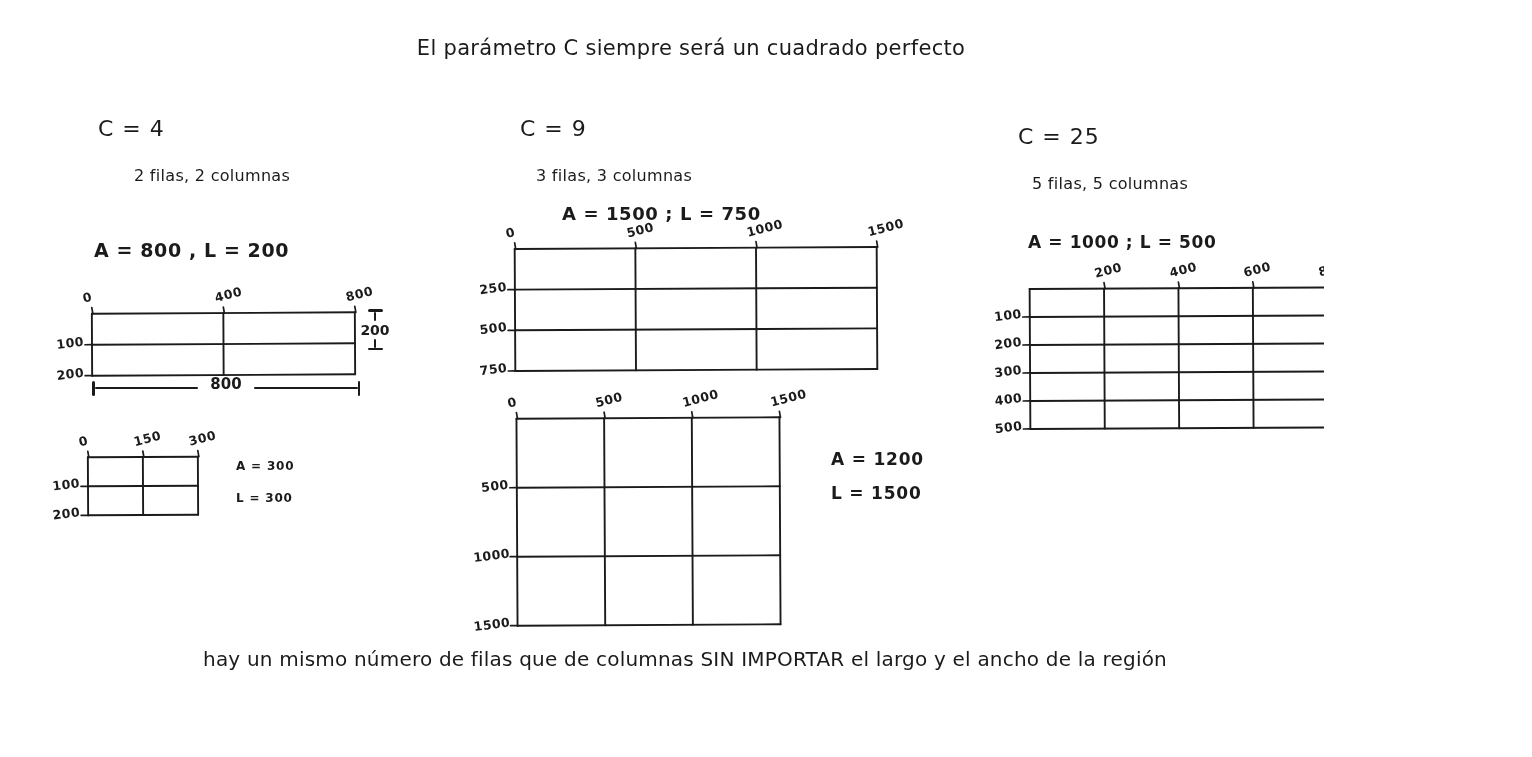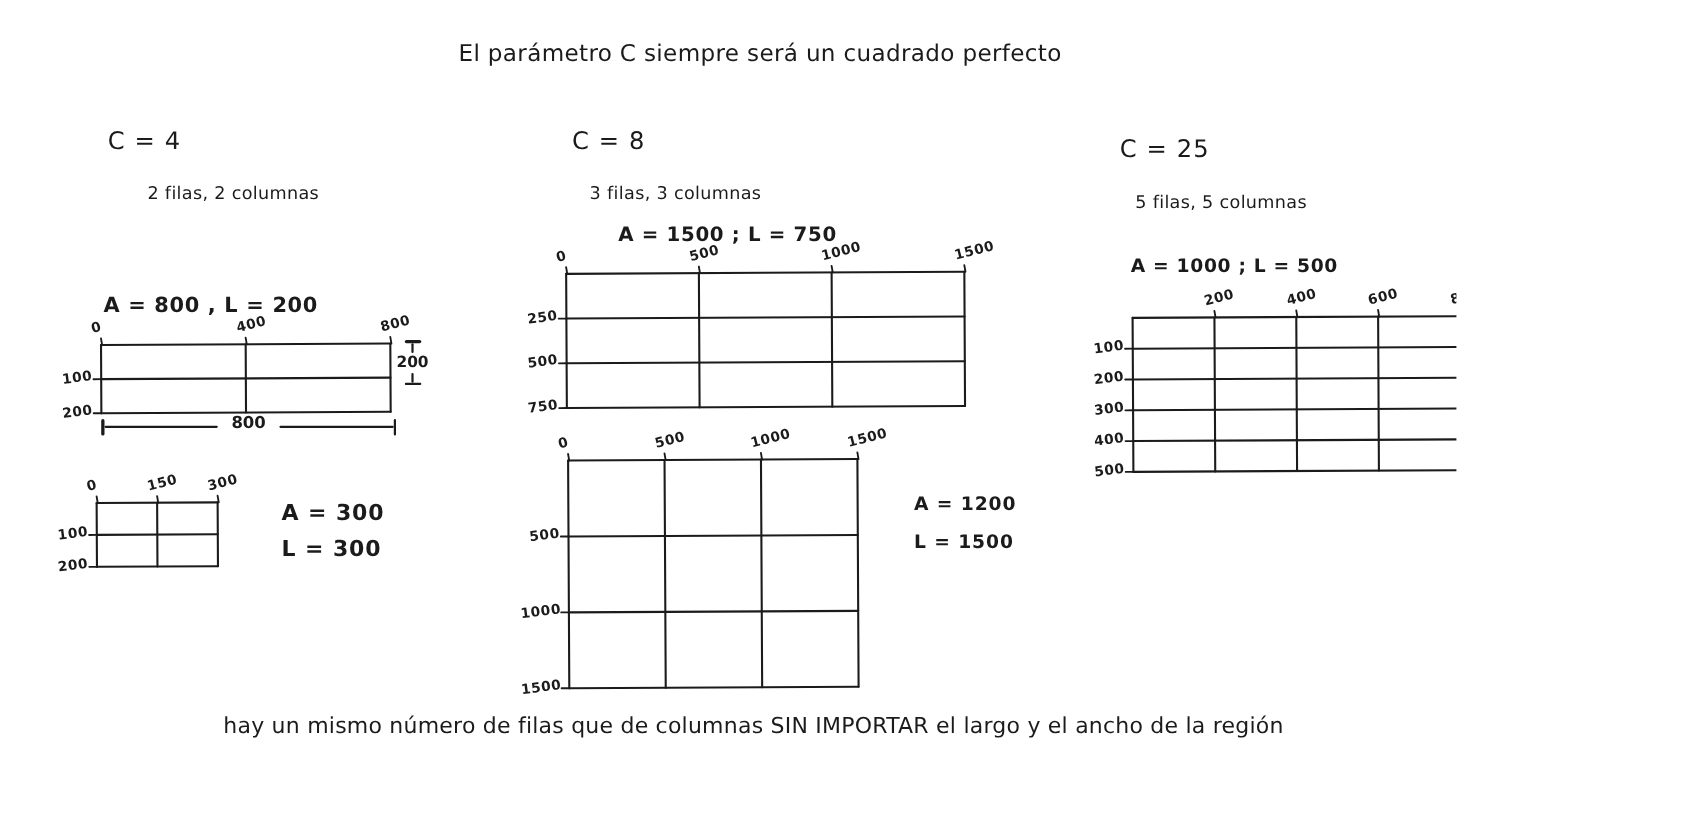--- a/index.html
+++ b/index.html
@@ -20,21 +20,21 @@
     width: 1382px;
     text-align: center;
     font-size: 21px;
     letter-spacing: 0.3px;
   }
   .heading { position: absolute; font-size: 22px; letter-spacing: 1px; }
   .subheading { position: absolute; font-size: 16px; letter-spacing: 0.3px; }
   .formula { position: absolute; font-size: 19px; font-weight: 700; letter-spacing: 0.6px; }
   .h-c4 { left: 98px;  top: 116px; }
   .s-c4 { left: 134px; top: 166px; }
-  .f-c4 { left: 94px;  top: 239px; margin-top: 28px; }
+  .f-c4 { left: 94px;  top: 239px; }
   .h-c9 { left: 520px; top: 116px; }
   .s-c9 { left: 536px; top: 166px; }
   .f-c9 { left: 562px; top: 203px; font-size: 18px; }
   .h-c25 { left: 1018px; top: 124px; text-align: center; }
   .s-c25 { left: 1032px; top: 174px; }
   .f-c25 { left: 1028px; top: 232px; font-size: 17px; }
 
   .grid { position: absolute; transform: rotate(-0.3deg); }
   .grid svg { position: absolute; left: 0; top: 0; overflow: visible; }
   .g-c4-1 { left: 92px;  top: 313px; width: 263px; height: 62px;  }
@@ -78,21 +78,21 @@
     position: absolute;
     left: 92px; top: 379px;
     width: 268px; height: 18px;
     display: flex; align-items: center;
   }
   .dim-h .cap  { width: 2.5px; height: 15px; background: #1b1b1b; border-radius: 2px; }
   .dim-h .line { flex: 1; height: 2.5px; background: #1b1b1b; border-radius: 2px; }
   .dim-h .lbl  { font-size: 15px; font-weight: 600; padding: 0 12px; position: relative; top: -4px; }
 
   .side-labels { position: absolute; font-weight: 600; letter-spacing: 0.8px; }
-  .sl-c4 { left: 236px; top: 450px; font-size: 20px; line-height: 32px; margin-left: 20px; }
+  .sl-c4 { left: 236px; top: 450px; font-size: 12px; line-height: 32px; }
   .sl-c9 { left: 831px; top: 442px; font-size: 17px; line-height: 34px; }
 
   .footer {
     position: absolute;
     left: 203px; top: 644px;
     font-size: 20px;
     line-height: 31px;
     letter-spacing: 0.2px;
     white-space: nowrap;
   }
@@ -164,21 +164,21 @@
       <span class="tick-top" style="left: 103px;">300</span>
       <span class="tick-left" style="top: 20px;">100</span>
       <span class="tick-left" style="top: 49px;">200</span>
     </div>
 
   <div class="side-labels sl-c4">
     <div>A = 300</div>
     <div>L = 300</div>
   </div>
 
-  <div class="heading h-c9">C = 8</div>
+  <div class="heading h-c9">C = 9</div>
   <div class="subheading s-c9">3 filas, 3 columnas</div>
   <div class="formula f-c9">A = 1500 ;   L = 750</div>
 
   <div class="grid g-c9-1">
       <svg width="362" height="122">
         <line x1="0" y1="0" x2="362" y2="0" stroke="#1b1b1b" stroke-width="1.9" stroke-linecap="round"></line>
         <line x1="0" y1="122" x2="362" y2="122" stroke="#1b1b1b" stroke-width="1.9" stroke-linecap="round"></line>
         <line x1="0" y1="0" x2="0" y2="122" stroke="#1b1b1b" stroke-width="1.9" stroke-linecap="round"></line>
         <line x1="362" y1="0" x2="362" y2="122" stroke="#1b1b1b" stroke-width="1.9" stroke-linecap="round"></line>
         <line x1="120.66666666666667" y1="0" x2="120.66666666666667" y2="122" stroke="#1b1b1b" stroke-width="1.9" stroke-linecap="round"></line>

